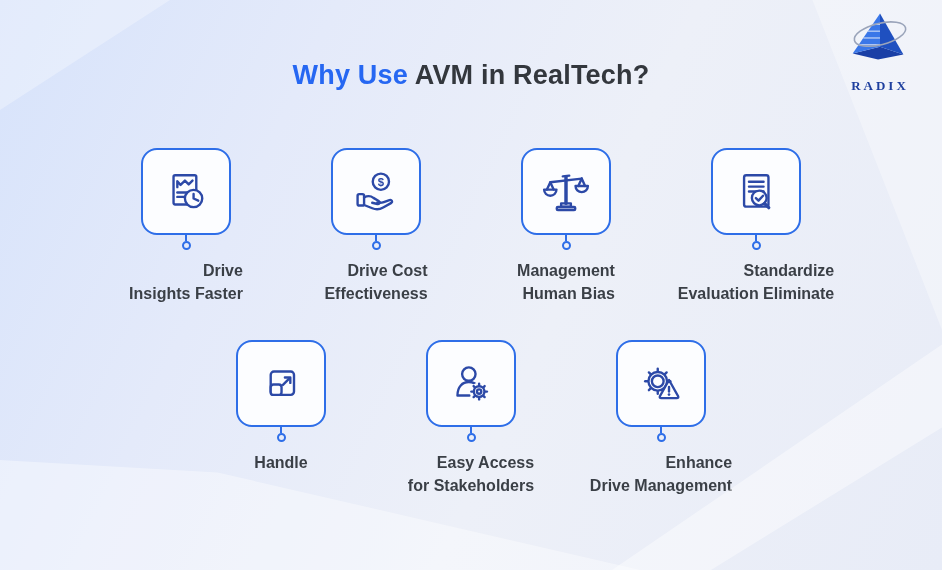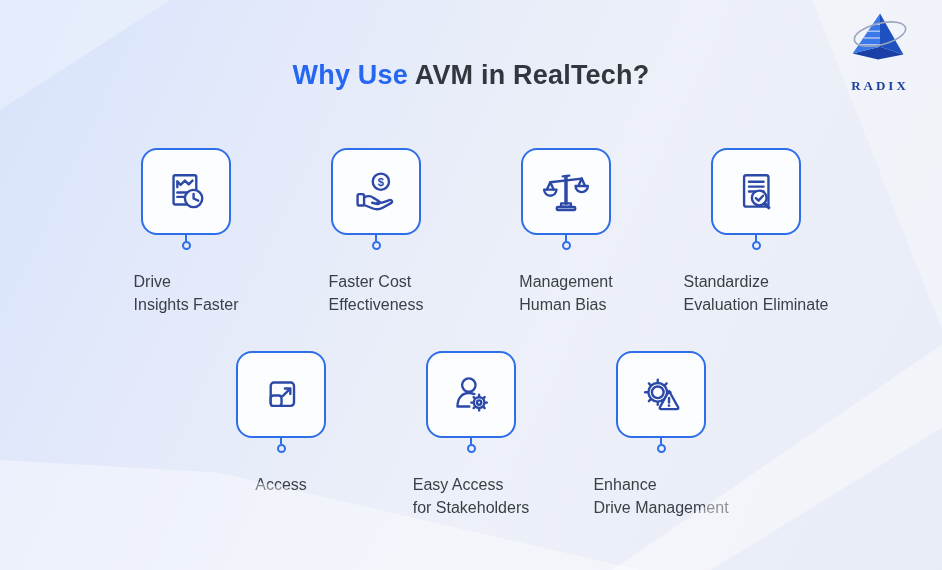--- a/index.html
+++ b/index.html
@@ -26,21 +26,21 @@
   .row1{margin-top:56px;}
   .row2{margin-top:35px;}
   .feature{width:190px;display:flex;flex-direction:column;align-items:center;}
   .card{width:86px;height:83px;border:2px solid #2e6ee8;border-radius:16px;
     background:#fcfdff;display:flex;align-items:center;justify-content:center;}
   .card svg{width:52px;height:52px;display:block;}
   .ic{stroke:#2c49a7;stroke-width:2.2;fill:none;stroke-linecap:round;stroke-linejoin:round;}
   .connector{display:flex;flex-direction:column;align-items:center;height:16px;}
   .c-line{width:2px;height:6px;background:#2e6ee8;}
   .c-dot{width:9px;height:9px;box-sizing:border-box;border:2px solid #2e6ee8;border-radius:50%;}
-  .label{margin-top:19px;text-align:left;font-size:16px;font-weight:400;
+  .label{margin-top:8px;text-align:right;font-size:16px;font-weight:700;
     color:#3a3f46;line-height:23px;}
 
   .logo{position:absolute;top:10px;right:18px;width:88px;text-align:center;}
   .logo svg{display:block;margin:0 auto;}
   .brand{margin-top:14px;font-family:"Liberation Serif","DejaVu Serif",serif;
     font-weight:bold;font-size:13px;letter-spacing:3px;color:#1e3f9e;}
 
   .footer{position:absolute;right:36px;bottom:15px;font-size:15px;color:#3a3f46;}
 </style>
 </head>
@@ -102,21 +102,21 @@
             <rect x="7" y="26" width="6" height="10.5" rx="1.5"></rect>
             <path d="M13,29 c3,-1.6 6.2,-1.5 8.6,0.4 l4.9,2.9 c1.7,1 0.7,3.3 -1.2,2.8 l-4.8,-1.2"></path>
             <path d="M13,36 l7.6,3 c3.3,1.3 7,1 10,-0.7 l7.2,-4 c1.9,-1.1 0.7,-3.6 -1.4,-2.9 l-5.2,1.9 c-1.9,0.7 -4,0.8 -6,0.4"></path>
           </g>
         </svg>
       </div>
       <div class="connector">
           <span class="c-line"></span>
           <span class="c-dot"></span>
         </div>
-      <div class="label"><span>Faster Cost</span><br><span>Effectiveness</span></div>
+      <div class="label"><span>Drive Cost</span><br><span>Effectiveness</span></div>
     </div>
 
     <div class="feature">
       <div class="card">
         <svg viewBox="0 0 48 48">
           <g class="ic">
             <line x1="24" y1="10.5" x2="24" y2="34.5" stroke-width="3.2"></line>
             <line x1="21" y1="9.6" x2="27" y2="8.9"></line>
             <line x1="9.5" y1="15" x2="38.5" y2="11.6"></line>
             <path d="M9.5,15 l-3.1,6.8 M9.5,15 l3.1,6.8"></path>
@@ -166,21 +166,21 @@
             <rect x="14.5" y="24.5" width="10" height="9.5" rx="2.5" fill="#fcfdff"></rect>
             <line x1="25.8" y1="24.8" x2="31.3" y2="19.3"></line>
             <polyline points="27.6,18 32.6,18 32.6,23"></polyline>
           </g>
         </svg>
       </div>
       <div class="connector">
           <span class="c-line"></span>
           <span class="c-dot"></span>
         </div>
-      <div class="label"><span>Access</span><br></div>
+      <div class="label"><span>Handle</span><br></div>
     </div>
 
     <div class="feature">
       <div class="card">
         <svg viewBox="0 0 48 48">
           <g class="ic">
             <circle cx="22" cy="14.8" r="6.2"></circle>
             <path d="M11.5,34.6 c0,-8.2 4.6,-12.4 10.5,-12.4 c3.6,0 6.6,1.5 8.6,4 M11.5,34.6 h11"></path>
             <circle cx="31.5" cy="31" r="8.4" fill="#fcfdff" stroke="none"></circle>
             <line x1="24.3" y1="31" x2="38.7" y2="31"></line>

